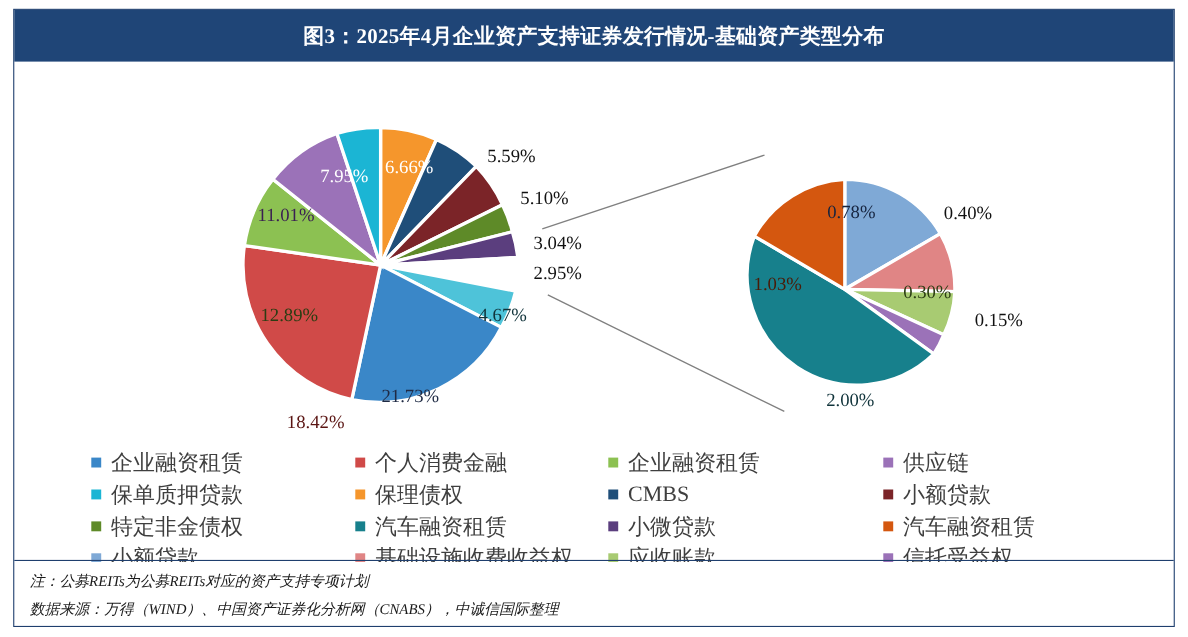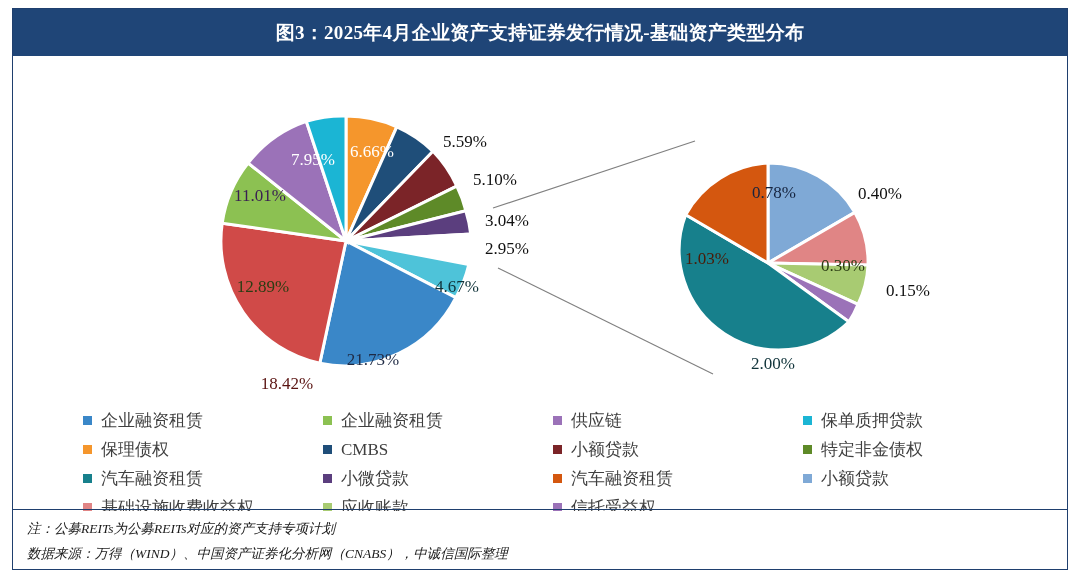--- a/index.html
+++ b/index.html
@@ -44,21 +44,21 @@
     display:grid;
     grid-template-columns:240px 230px 250px 210px;
     grid-auto-rows:29px;
     align-items:center;
   }
   .lg-item{display:flex;align-items:center;gap:9px;}
   .lg-swatch{
     width:9px;height:9px;flex:0 0 9px;display:inline-block;
   }
   .lg-label{
-    font-size:17px;color:#3f3f3f;
+    font-size:20px;color:#3f3f3f;
     font-family:"Liberation Serif", serif;
     white-space:nowrap;
   }
 
   .footer{
     position:absolute;left:0;bottom:0;
     width:100%;height:60px;
     border-top:1px solid #1f3f6e;
     box-sizing:border-box;
     padding:7px 0 0 14px;
@@ -159,20 +159,24 @@
         <text class="pie-label" x="694" y="208" text-anchor="middle" fill="#4a1b08">1.03%</text>
       </g>
     </svg>
 
     <div class="legend">
       <div class="lg-item">
           <span class="lg-swatch" style="background: rgb(58, 135, 200);"></span>
           <span class="lg-label">企业融资租赁</span>
         </div>
       <div class="lg-item">
+          <span class="lg-swatch" style="background: rgb(208, 74, 72);"></span>
+          <span class="lg-label">个人消费金融</span>
+        </div>
+      <div class="lg-item">
           <span class="lg-swatch" style="background: rgb(140, 193, 82);"></span>
           <span class="lg-label">企业融资租赁</span>
         </div>
       <div class="lg-item">
           <span class="lg-swatch" style="background: rgb(155, 114, 184);"></span>
           <span class="lg-label">供应链</span>
         </div>
 
       <div class="lg-item">
           <span class="lg-swatch" style="background: rgb(27, 181, 212);"></span>

